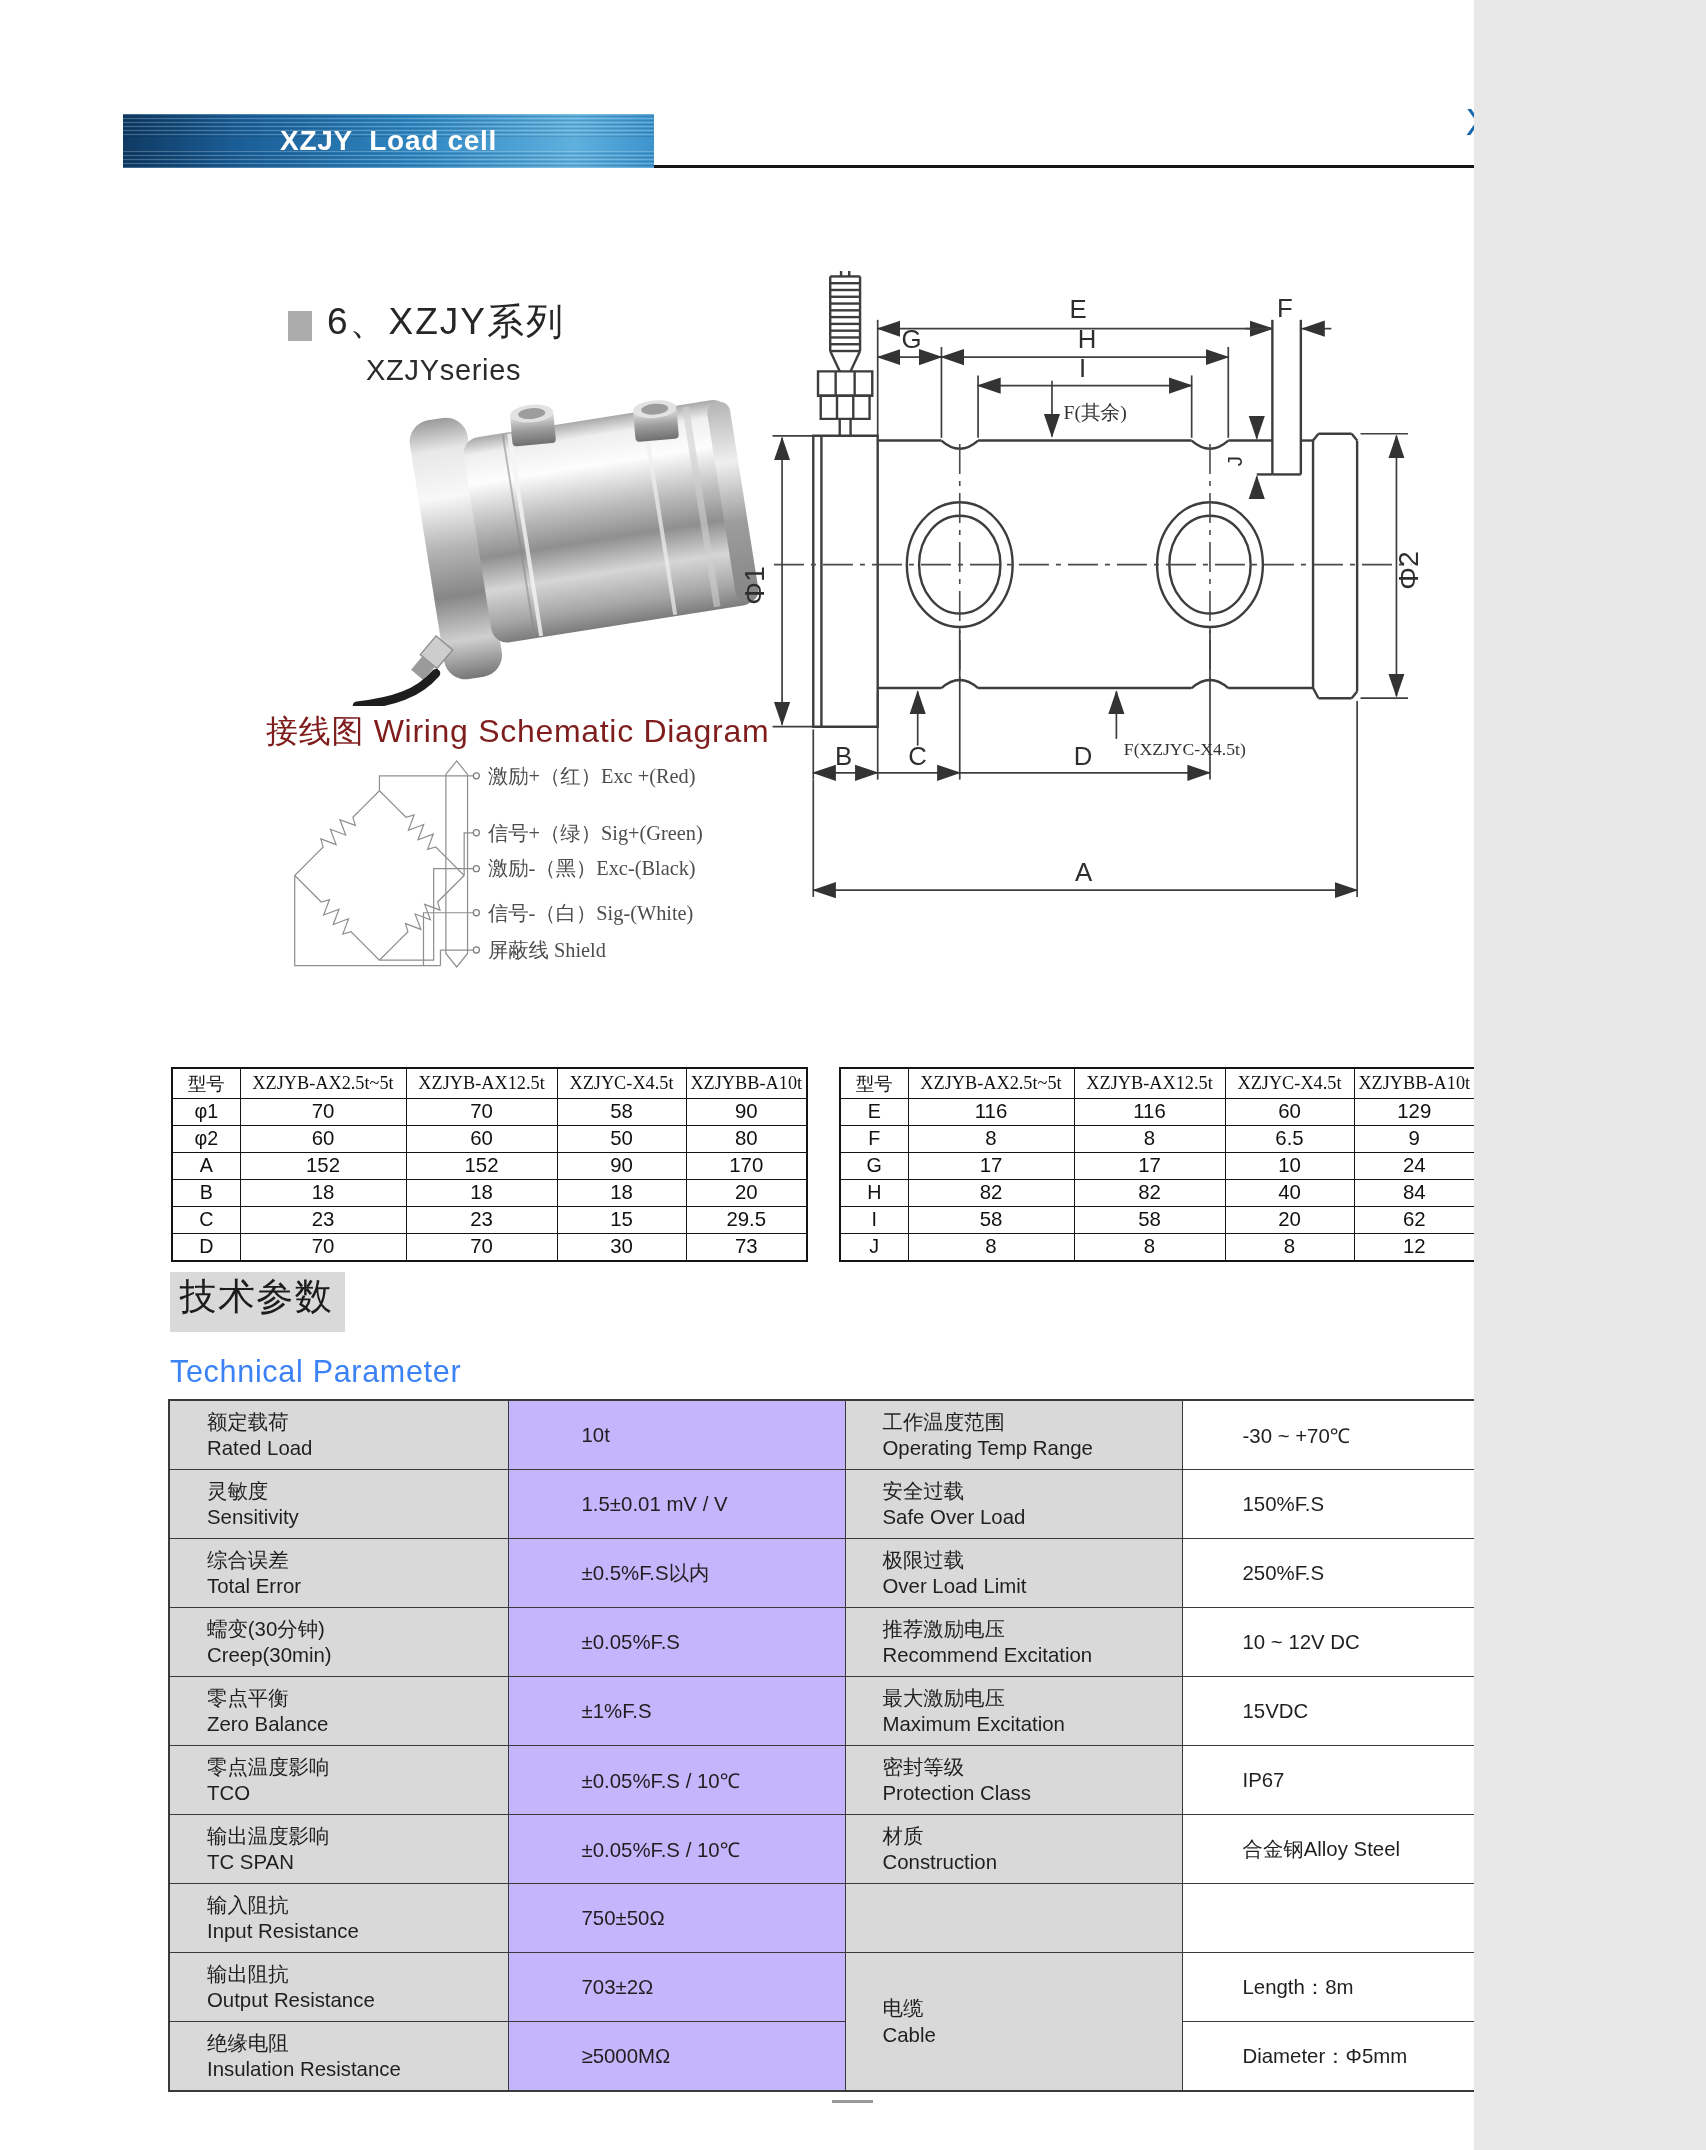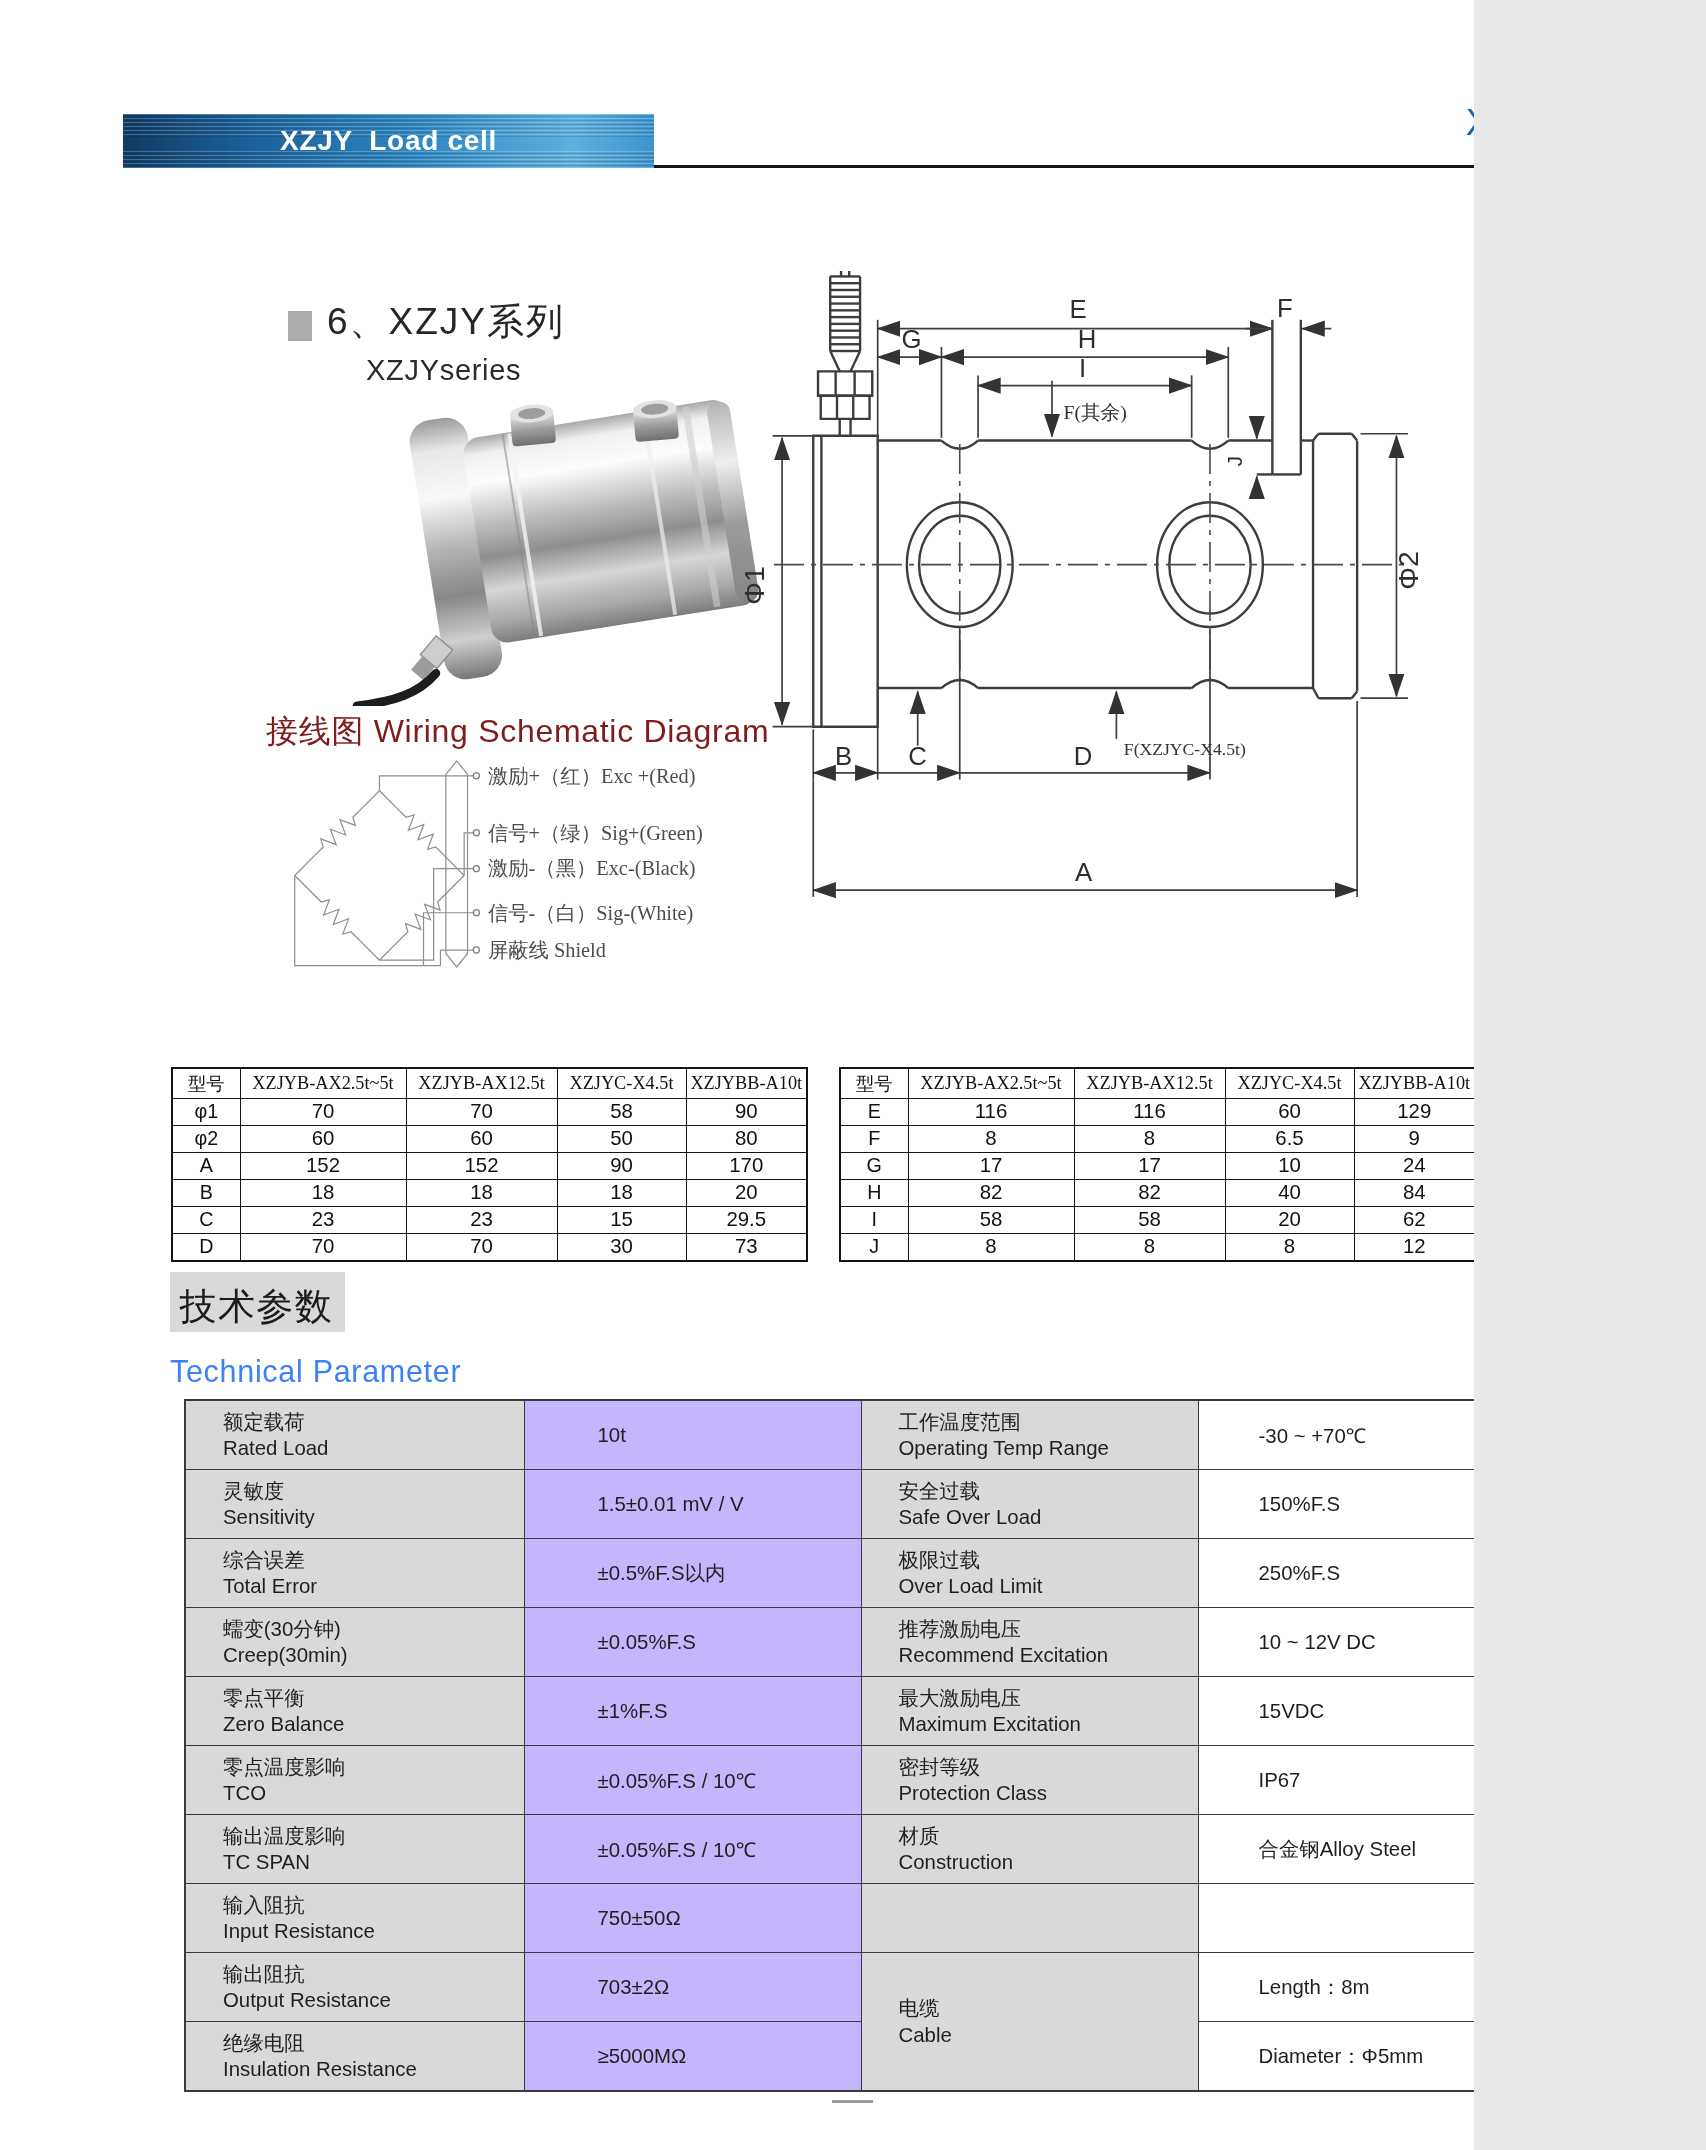--- a/index.html
+++ b/index.html
@@ -40,21 +40,21 @@
   
   table.dimtab{border-collapse:collapse;table-layout:fixed;width:634px;
       border:2px solid #141414;background:#fff;}
   table.dimtab td{border:1.4px solid #141414;text-align:center;vertical-align:middle;
       font-size:20.4px;color:#111;height:24px;overflow:hidden;white-space:nowrap;}
   table.dimtab tr.hd td{font-family:"Liberation Serif","DejaVu Serif",serif;font-size:18.3px;height:26.5px;}
   table.dimtab td.c0{font-size:19.7px;}
 
   
   .tp-box{left:170px;top:1272px;width:165px;height:60px;background:#d9d9d9;
-      font-size:37px;color:#1c1c1c;display:flex;align-items:flex-end;padding-left:9.5px;letter-spacing:1.4px;}
+      font-size:37px;color:#1c1c1c;display:flex;align-items:flex-start;padding-left:9.5px;letter-spacing:1.4px;}
   .tp-en{left:170px;top:1354px;font-size:30.5px;color:#3b82f6;letter-spacing:0.7px;}
 
   table.tech{border-collapse:collapse;table-layout:fixed;width:1347px;border:2px solid #3a3a3a;}
   table.tech td{border:1.4px solid #3a3a3a;height:66px;vertical-align:middle;
       font-size:20.4px;color:#1f1f1f;overflow:hidden;}
   table.tech td.lab{background:#d9d9d9;padding-left:37px;line-height:26.5px;}
   table.tech td.val{background:#c4b5fd;padding-left:73px;}
   table.tech td.val2{background:#fff;padding-left:60px;}
   .footer-dash{left:832px;top:2100px;width:41px;height:3.4px;background:#9a9a9a;}
 </style>
@@ -431,21 +431,21 @@
       <td>12</td>
     </tr>
   </tbody>
     </table>
 
   <div class="abs tp-box">
     <span>技术参数</span>
   </div>
   <div class="abs tp-en">Technical Parameter</div>
 
-  <table class="tech abs" style="left:168px;top:1399px;margin-left:16px;">
+  <table class="tech abs" style="left:168px;top:1399px;">
     <colgroup>
         <col style="width:339px">
         <col style="width:337px">
         <col style="width:337px">
         <col style="width:334px">
       </colgroup>
     <tbody>
         <tr>
       <td class="lab">
         <div>额定载荷</div>

